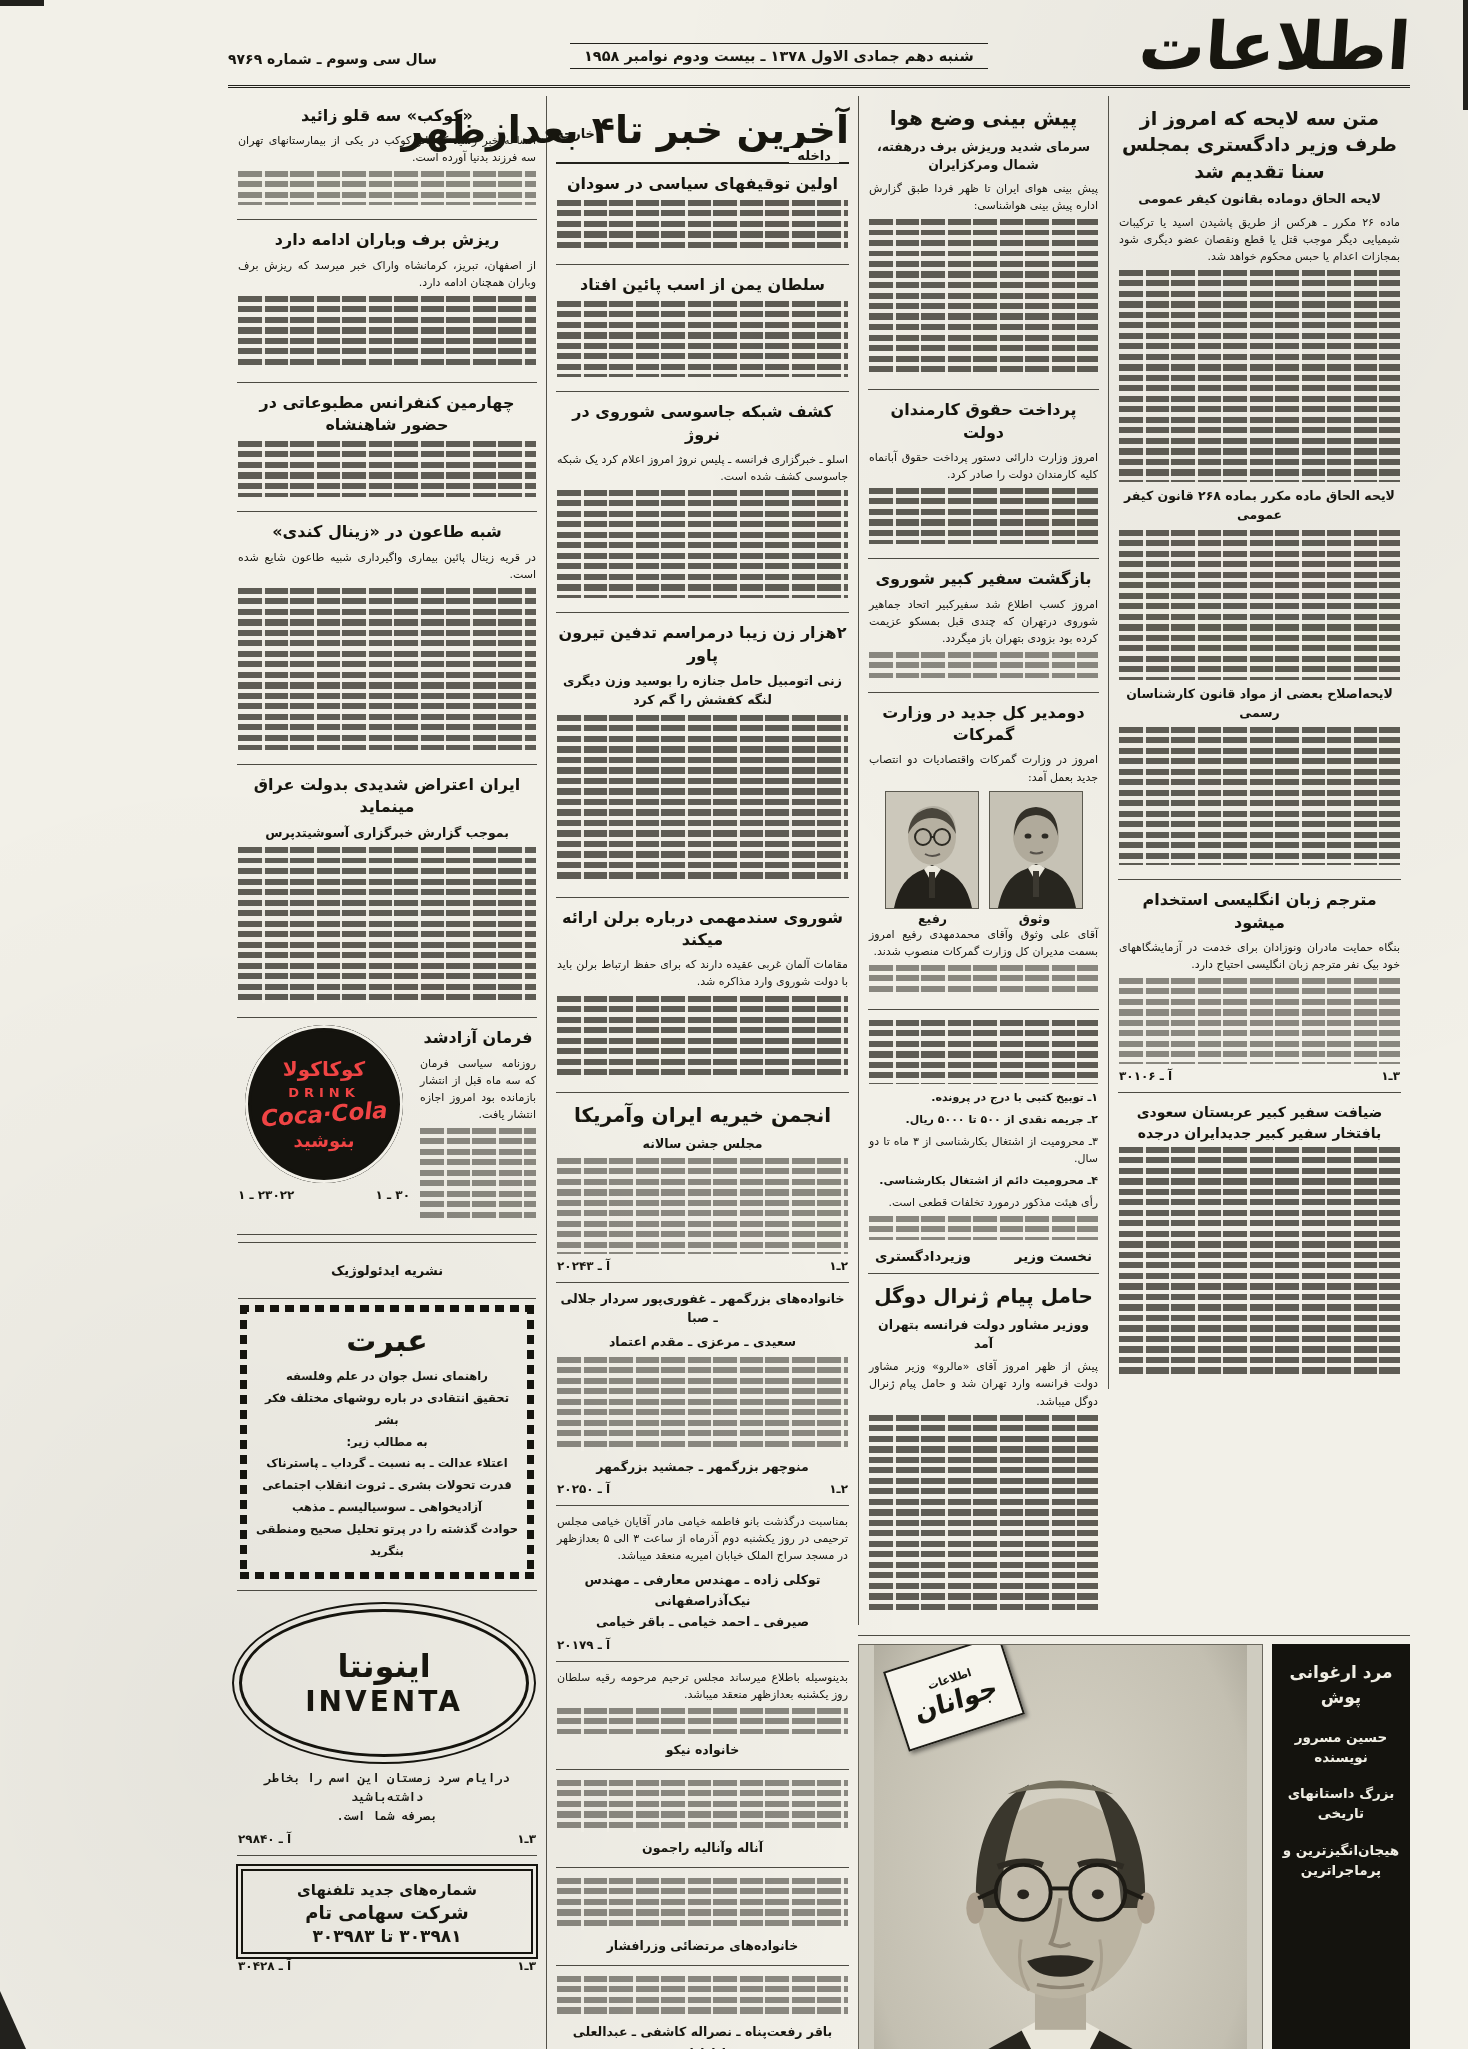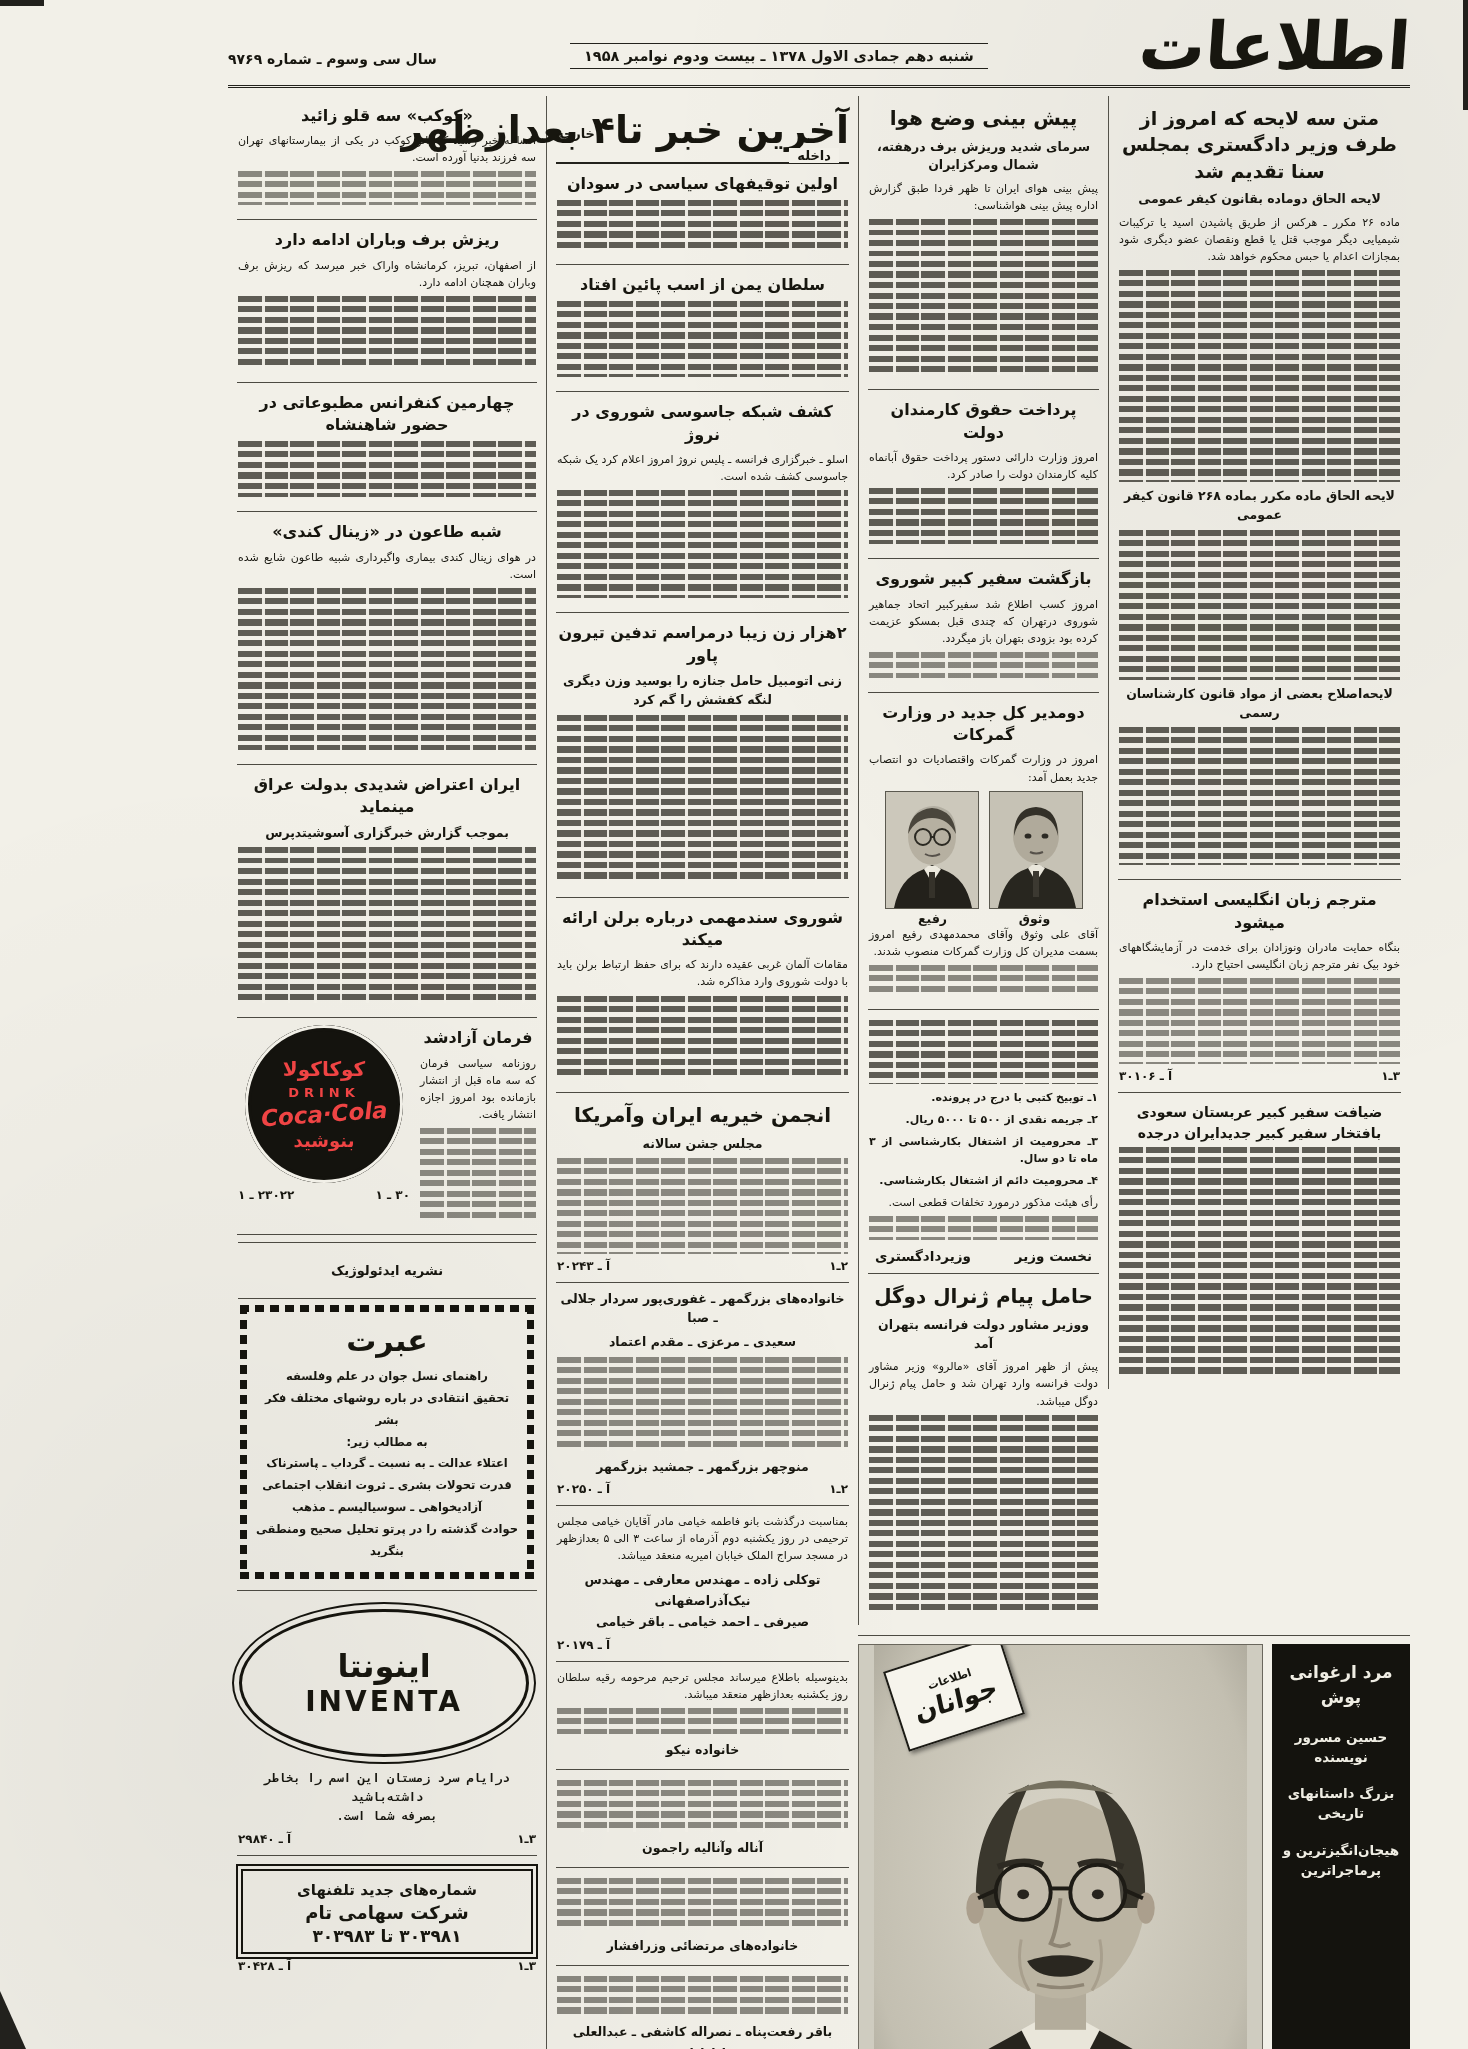--- a/index.html
+++ b/index.html
@@ -229,21 +229,21 @@
               <span>رفیع</span>
             </div>
             <p class="lead">آقای علی وثوق وآقای محمدمهدی رفیع امروز بسمت مدیران کل وزارت گمرکات منصوب شدند.</p>
             <div class="fill lite" style="height:30px"></div>
           </article>
 
           <article class="story">
             <div class="fill" style="height:64px"></div>
             <p class="lead" style="font-weight:bold">۱ـ توبیخ کتبی با درج در پرونده.</p>
             <p class="lead" style="font-weight:bold">۲ـ جریمه نقدی از ۵۰۰ تا ۵۰۰۰ ریال.</p>
-            <p class="lead" style="font-weight:bold">۳ـ محرومیت از اشتغال بکارشناسی از ۳ ماه تا دو سال.</p>
+            <p class="lead" style="font-weight:normal">۳ـ محرومیت از اشتغال بکارشناسی از ۳ ماه تا دو سال.</p>
             <p class="lead" style="font-weight:bold">۴ـ محرومیت دائم از اشتغال بکارشناسی.</p>
             <p class="lead">رأی هیئت مذکور درمورد تخلفات قطعی است.</p>
             <div class="fill lite" style="height:24px"></div>
             <div class="sigrow">
               <span>نخست وزیر</span>
               <span>وزیردادگستری</span>
             </div>
           </article>
 
           <article class="story">
@@ -424,21 +424,21 @@
         <div class="fill" style="height:72px"></div>
       </article>
 
       <article class="story">
         <h3 class="h-md">چهارمین کنفرانس مطبوعاتی در حضور شاهنشاه</h3>
         <div class="fill" style="height:56px"></div>
       </article>
 
       <article class="story">
         <h3 class="h-md">شبه طاعون در «زینال کندی»</h3>
-        <p class="lead">در هوای زینال کندی بیماری واگیرداری شبیه طاعون شایع شده است.</p>
+        <p class="lead">در قریه زینال پائین بیماری واگیرداری شبیه طاعون شایع شده است.</p>
         <div class="fill" style="height:162px"></div>
       </article>
 
       <article class="story">
         <h3 class="h-md">ایران اعتراض شدیدی بدولت عراق مینماید</h3>
         <div class="sub">بموجب گزارش خبرگزاری آسوشیتدپرس</div>
         <div class="fill" style="height:156px"></div>
       </article>
 
       <article class="story">

